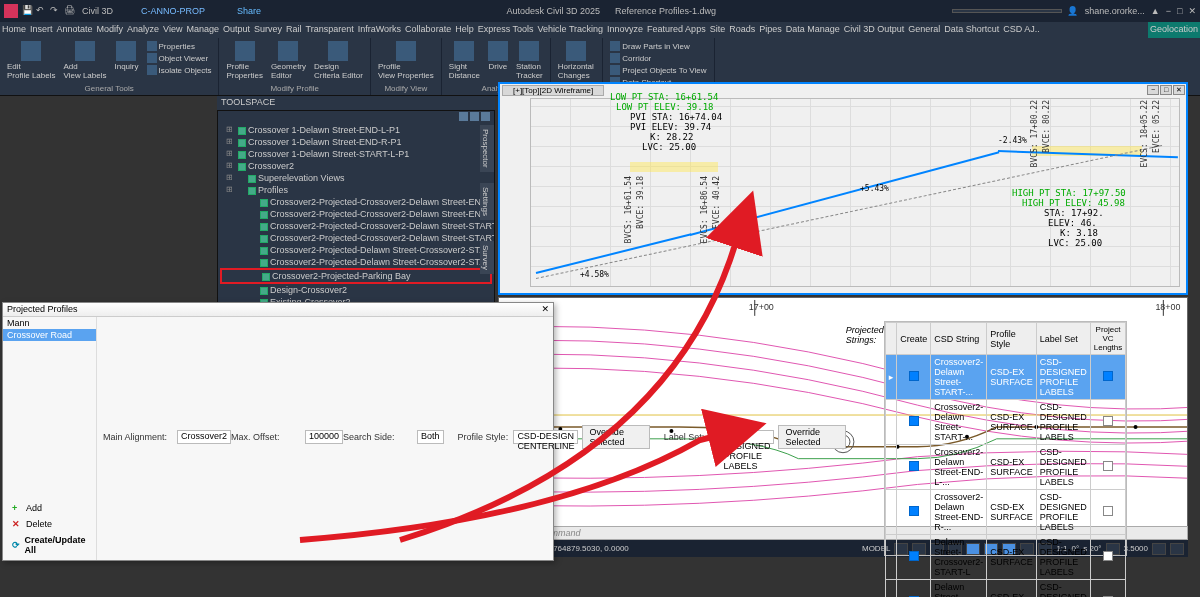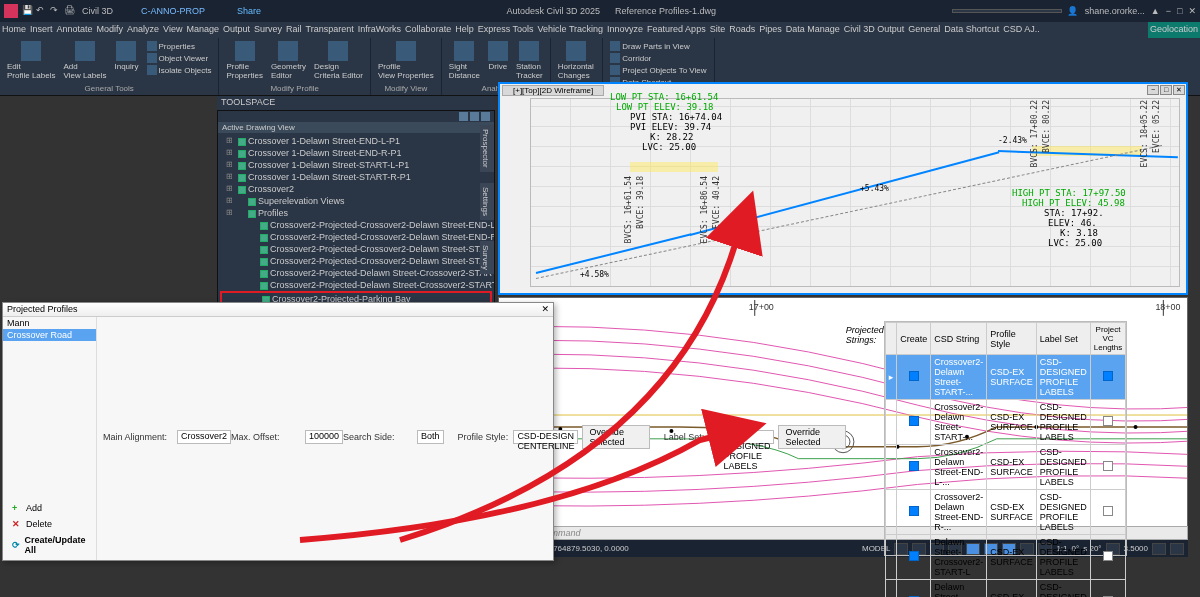--- a/index.html
+++ b/index.html
@@ -251,26 +251,24 @@
     </div>
   </div>
 
 <div class="toolspace-header">TOOLSPACE</div>
 <div class="toolspace">
   <div class="toolspace-toolbar">
     <span></span>
     <span></span>
     <span></span>
   </div>
-  <div class="adv-label">Active Drawing View</div>
   <div class="tree" id="tree">
       <div class="tree-node d0"><span class="pic"></span>Crossover 1-Delawn Street-END-L-P1</div>
       <div class="tree-node d0"><span class="pic"></span>Crossover 1-Delawn Street-END-R-P1</div>
       <div class="tree-node d0"><span class="pic"></span>Crossover 1-Delawn Street-START-L-P1</div>
-      <div class="tree-node d0"><span class="pic"></span>Crossover 1-Delawn Street-START-R-P1</div>
       <div class="tree-node d0"><span class="pic"></span>Crossover2</div>
       <div class="tree-node d1"><span class="pic"></span>Superelevation Views</div>
       <div class="tree-node d1"><span class="pic"></span>Profiles</div>
       <div class="tree-node d2 leaf"><span class="pic"></span>Crossover2-Projected-Crossover2-Delawn Street-END-L-P3</div>
       <div class="tree-node d2 leaf"><span class="pic"></span>Crossover2-Projected-Crossover2-Delawn Street-END-R-P3</div>
       <div class="tree-node d2 leaf"><span class="pic"></span>Crossover2-Projected-Crossover2-Delawn Street-START-L-P3</div>
       <div class="tree-node d2 leaf"><span class="pic"></span>Crossover2-Projected-Crossover2-Delawn Street-START-R-P3</div>
       <div class="tree-node d2 leaf"><span class="pic"></span>Crossover2-Projected-Delawn Street-Crossover2-START-L</div>
       <div class="tree-node d2 leaf"><span class="pic"></span>Crossover2-Projected-Delawn Street-Crossover2-START-R</div>
       <div class="tree-node d2 leaf highlighted"><span class="pic"></span>Crossover2-Projected-Parking Bay</div>

